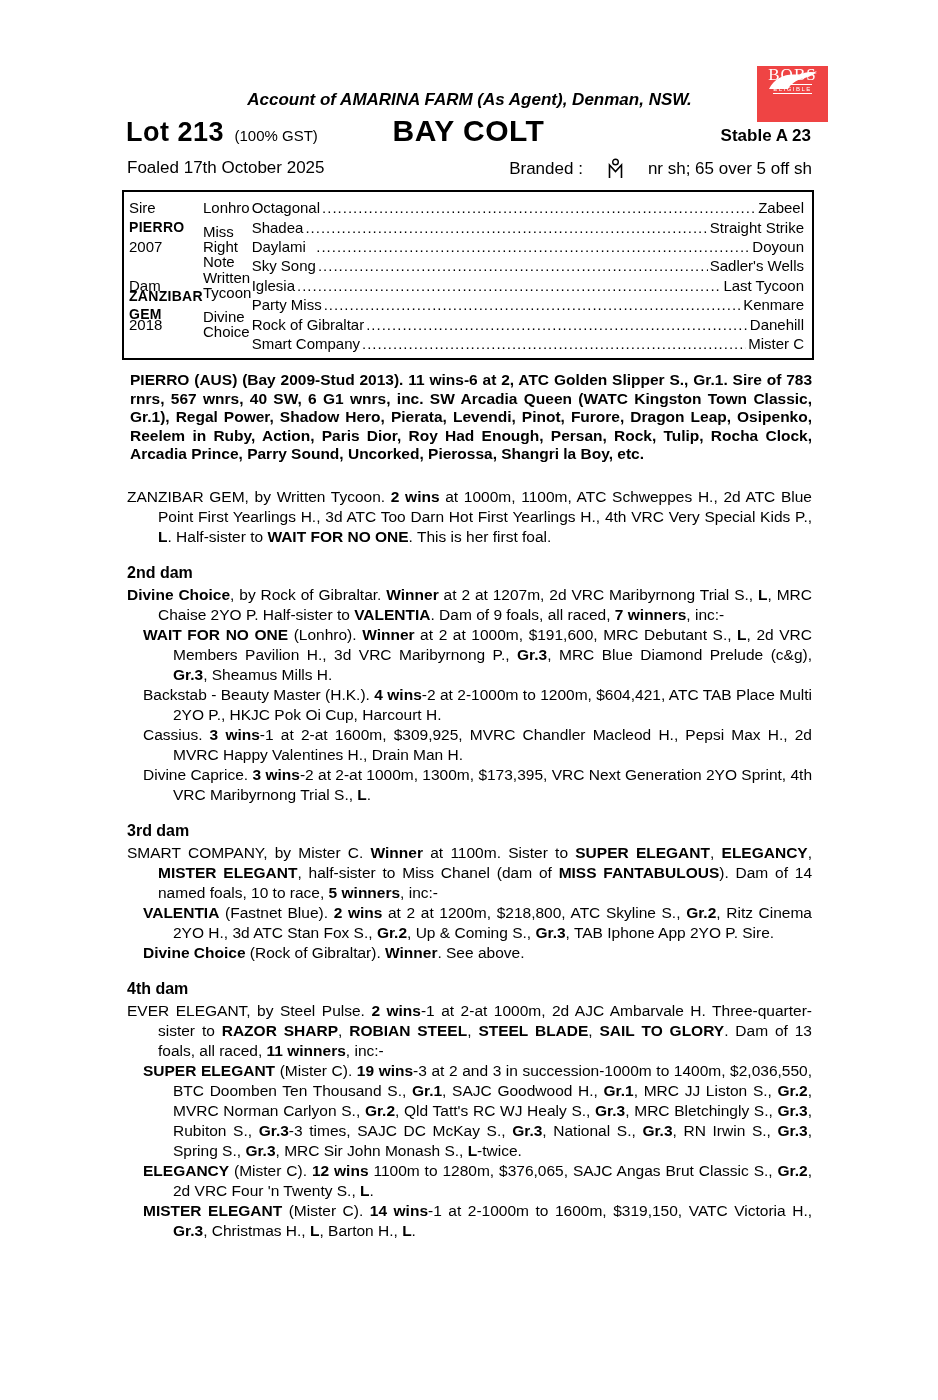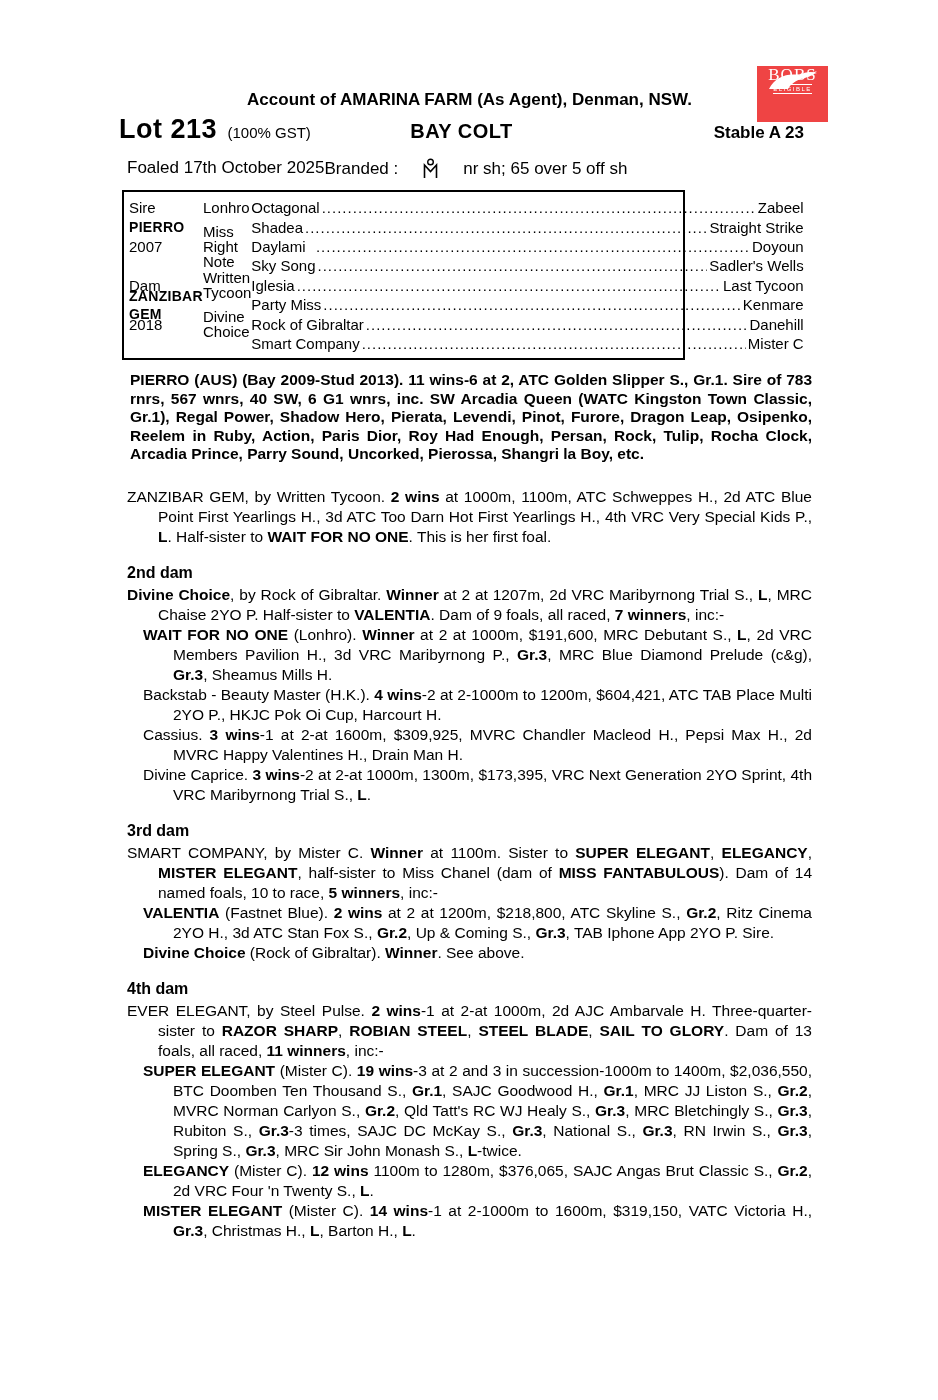--- a/index.html
+++ b/index.html
@@ -7,36 +7,36 @@
         font-family:"Liberation Sans","DejaVu Sans",sans-serif;overflow:hidden;}
 
   
   .badge{position:absolute;left:757px;top:66px;width:71px;height:56px;background:#ef4444;
          display:flex;flex-direction:column;align-items:center;justify-content:flex-start;padding-bottom:3px;box-sizing:border-box;}
   .badge svg{position:absolute;top:3px;left:8px;}
   .bobs-title{font-family:"Liberation Serif","DejaVu Serif",serif;color:#fff;font-size:17px;line-height:17px;letter-spacing:1px;}
   .bobs-sub{color:#fff;font-size:6px;letter-spacing:1.5px;border-top:1px solid #fff;border-bottom:1px solid #fff;padding:1px 0;margin-top:1px;}
 
   .account{position:absolute;left:127px;top:90px;width:685px;text-align:center;
-           font-weight:bold;font-size:17px;}
+           font-weight:bold;font-size:17px;font-style:italic;}
 
-  .lot-row{position:absolute;left:119px;top:114px;width:685px;display:flex;align-items:baseline;}
+  .lot-row{position:absolute;left:126px;top:114px;width:685px;display:flex;align-items:baseline;}
   .lot-left{flex:1;white-space:nowrap;}
   .lot-num{font-weight:bold;font-size:27px;letter-spacing:.5px;}
   .gst{font-size:15px;margin-left:6px;}
-  .colt-title{font-weight:bold;font-size:20px;letter-spacing:.5px;}
+  .colt-title{font-weight:bold;font-size:30px;letter-spacing:.5px;}
   .lot-right{flex:1;text-align:right;font-weight:bold;font-size:17px;}
 
   .foal-row{position:absolute;left:127px;top:158px;width:685px;display:flex;
-            font-size:17px;}
+            justify-content:space-between;font-size:17px;}
   .branded{display:flex;align-items:center;gap:22px;white-space:nowrap;}
   .brand-mark{display:inline-block;margin:0 2px;}
 
   
-  .pedigree{position:absolute;left:122px;top:190px;width:563px;height:170px;
+  .pedigree{position:absolute;left:122px;top:190px;width:692px;height:170px;
             border:2px solid #000;box-sizing:border-box;display:flex;padding:6px 8px 6px 5px;}
   .pcol{display:grid;grid-template-rows:repeat(8,19.4px);align-items:center;}
   .pcol1{width:203px;}
   .pcol2{width:185px;}
   .pcol3{flex:1;}
   .plabel,.pyear,.pname{font-size:15px;line-height:15px;}
   .pmain{font-weight:bold;font-size:14px;line-height:18px;letter-spacing:.3px;}
   .gr1{grid-row:1}.gr2{grid-row:2}.gr3{grid-row:3}.gr5{grid-row:5}.gr6{grid-row:6}.gr7{grid-row:7}
   .anc-row{display:flex;align-items:baseline;font-size:15px;line-height:15px;}
   .dots{flex:1;overflow:hidden;white-space:nowrap;margin:0 2px;}

